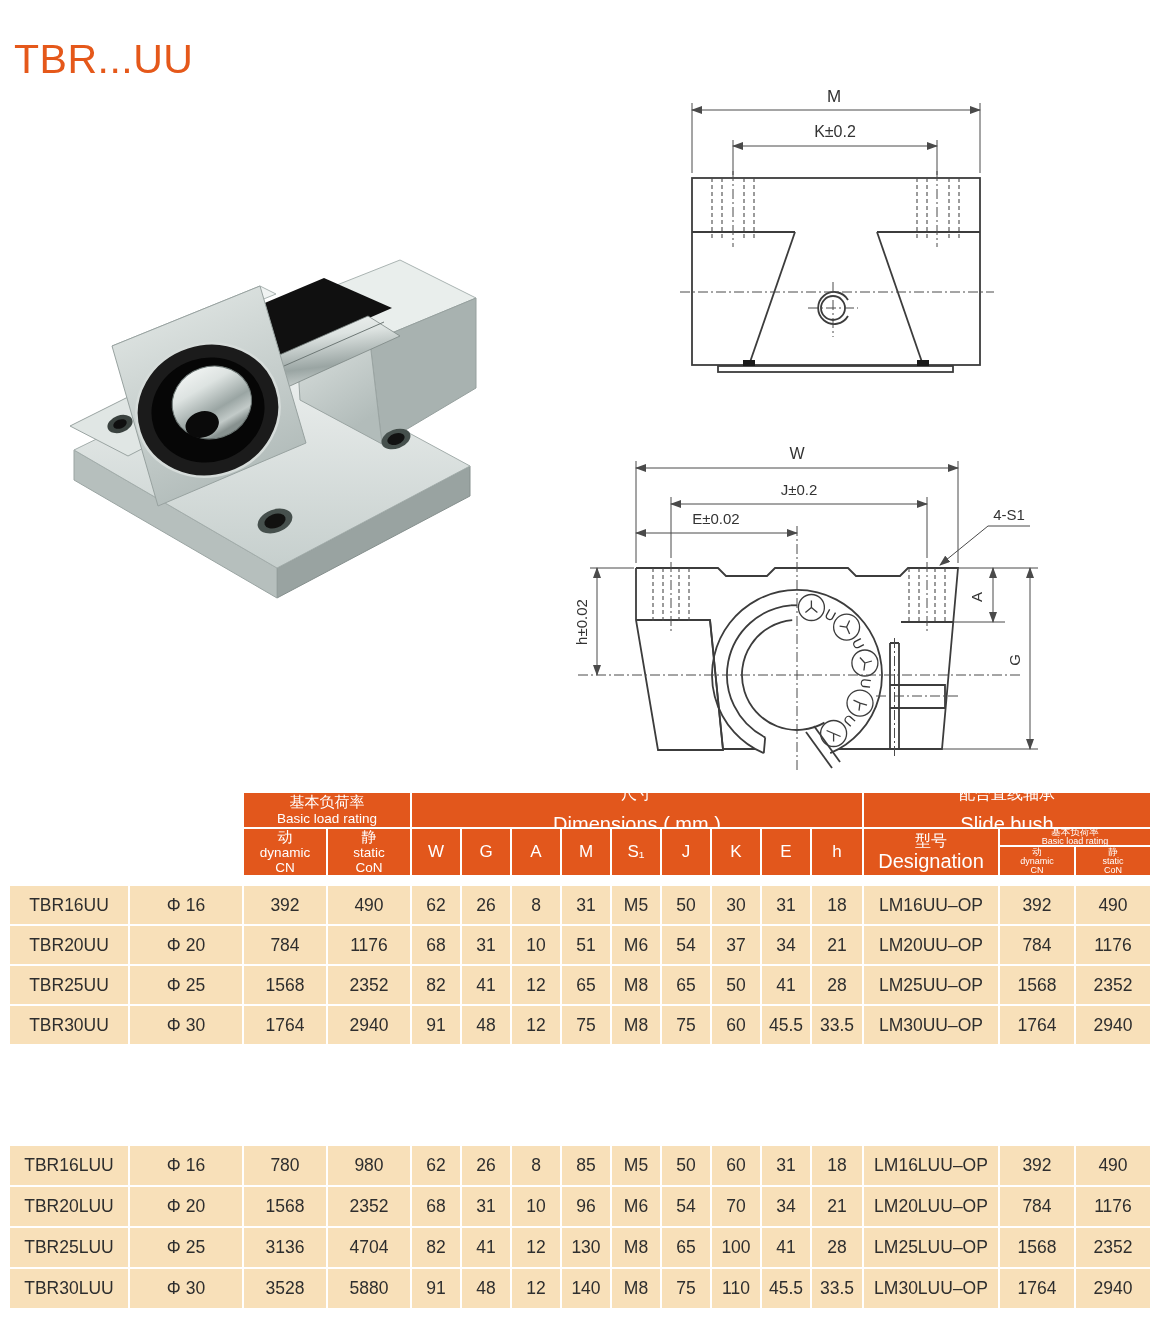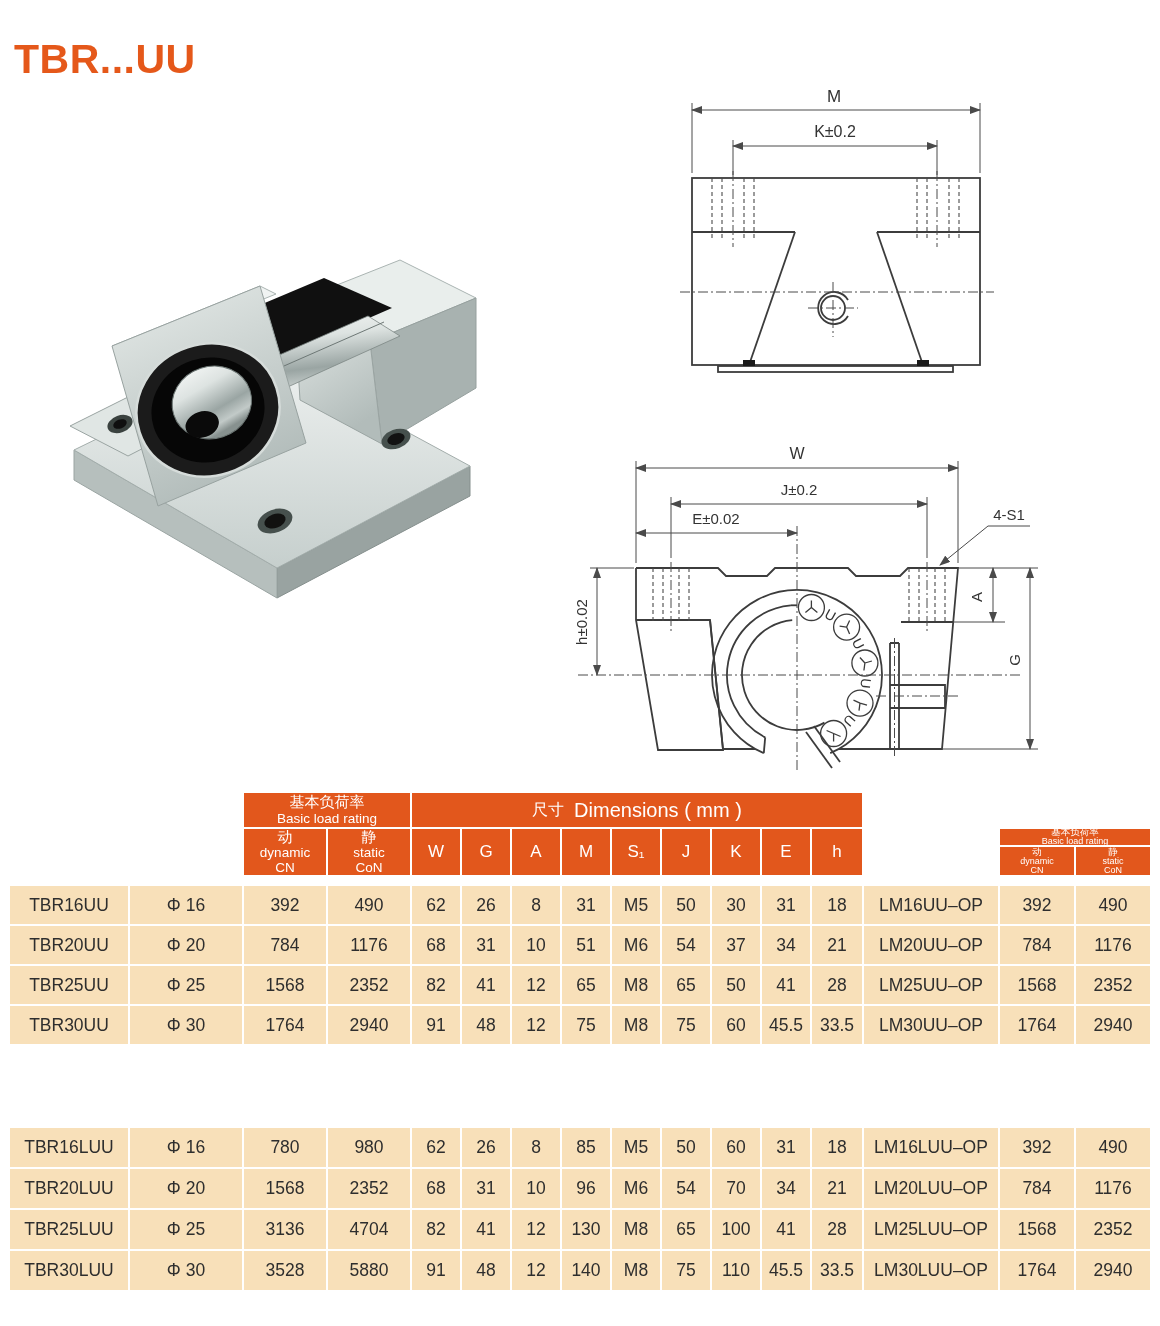--- a/index.html
+++ b/index.html
@@ -1,31 +1,31 @@
 <!DOCTYPE html>
 <html><head>
 <meta charset="utf-8">
 <style>
   html,body{margin:0;padding:0}
   body{
     width:1160px;height:1326px;background:#ffffff;position:relative;
     font-family:"Liberation Sans",sans-serif;overflow:hidden;
   }
   .title{position:absolute;left:14px;top:36px;display:flex;gap:58px;
-    font-size:41px;font-weight:bold;color:#E5581A;letter-spacing:.5px}
+    font-size:41px;font-weight:normal;color:#E5581A;letter-spacing:.5px}
   
   .tbl{position:absolute;left:10px;width:1140px}
   #tbl1{top:793px}
   #tbl2{top:1128px}
   .hdr,.row{display:grid;gap:2px;
     grid-template-columns:118px 112px 82px 82px 48px 48px 48px 48px 48px 48px 48px 48px 50px 134px 74px 74px;}
   .hdr{grid-template-rows:34px 16px 28px;background:#fff}
   .hc{background:#E2571C;color:#fff;display:flex;flex-direction:column;
       align-items:center;justify-content:center;text-align:center;line-height:1.12}
-  .hrow{flex-direction:row;gap:10px}
+  .hrow{flex-direction:column;gap:10px}
   .zh1{font-size:16px}.en1{font-size:20px}
   .zh2{font-size:15px}.en2{font-size:13.5px}
   .dimletter{font-size:17px}
   .m1{font-size:9.5px;line-height:1.05}.m2{font-size:9px;line-height:1.05}
   .sp1{grid-row:1/4}.sp23{grid-row:2/4}
   .g-load{grid-column:3/5;grid-row:1}
   .g-dims{grid-column:5/14;grid-row:1}
   .g-slide{grid-column:14/17;grid-row:1}
   .g-load2{grid-column:15/17;grid-row:2}
   .rows{display:flex;flex-direction:column;gap:2px;margin-top:11px}
@@ -306,20 +306,28 @@
     </div>
     <div class="hc sp23 dimletter" style="grid-column:5">W</div>
     <div class="hc sp23 dimletter" style="grid-column:6">G</div>
     <div class="hc sp23 dimletter" style="grid-column:7">A</div>
     <div class="hc sp23 dimletter" style="grid-column:8">M</div>
     <div class="hc sp23 dimletter" style="grid-column:9">S₁</div>
     <div class="hc sp23 dimletter" style="grid-column:10">J</div>
     <div class="hc sp23 dimletter" style="grid-column:11">K</div>
     <div class="hc sp23 dimletter" style="grid-column:12">E</div>
     <div class="hc sp23 dimletter" style="grid-column:13">h</div>
+    <div class="hc g-slide hrow">
+      <span class="zh1">配合直线轴承</span>
+      <span class="en1">Slide bush</span>
+    </div>
+    <div class="hc sp23" style="grid-column:14">
+      <span class="zh1">型号</span>
+      <span class="en1">Designation</span>
+    </div>
     <div class="hc g-load2">
       <span class="m1">基本负荷率</span>
       <span class="m2">Basic load rating</span>
     </div>
     <div class="hc" style="grid-column:15;grid-row:3">
       <span class="m1">动</span>
       <span class="m2">dynamic</span>
       <span class="m2">CN</span>
     </div>
     <div class="hc" style="grid-column:16;grid-row:3">
@@ -398,21 +406,21 @@
         <div class="c">45.5</div>
         <div class="c">33.5</div>
         <div class="c">LM30UU–OP</div>
         <div class="c">1764</div>
         <div class="c">2940</div>
     </div>
   </div>
 </div>
 
 <div class="tbl" id="tbl2">
-  <div class="rows" style="margin-top:0">
+  <div class="rows" style="margin-top:18px">
     <div class="row">
       <div class="c">TBR16LUU</div>
         <div class="c">Φ 16</div>
         <div class="c">780</div>
         <div class="c">980</div>
         <div class="c">62</div>
         <div class="c">26</div>
         <div class="c">8</div>
         <div class="c">85</div>
         <div class="c">M5</div>

